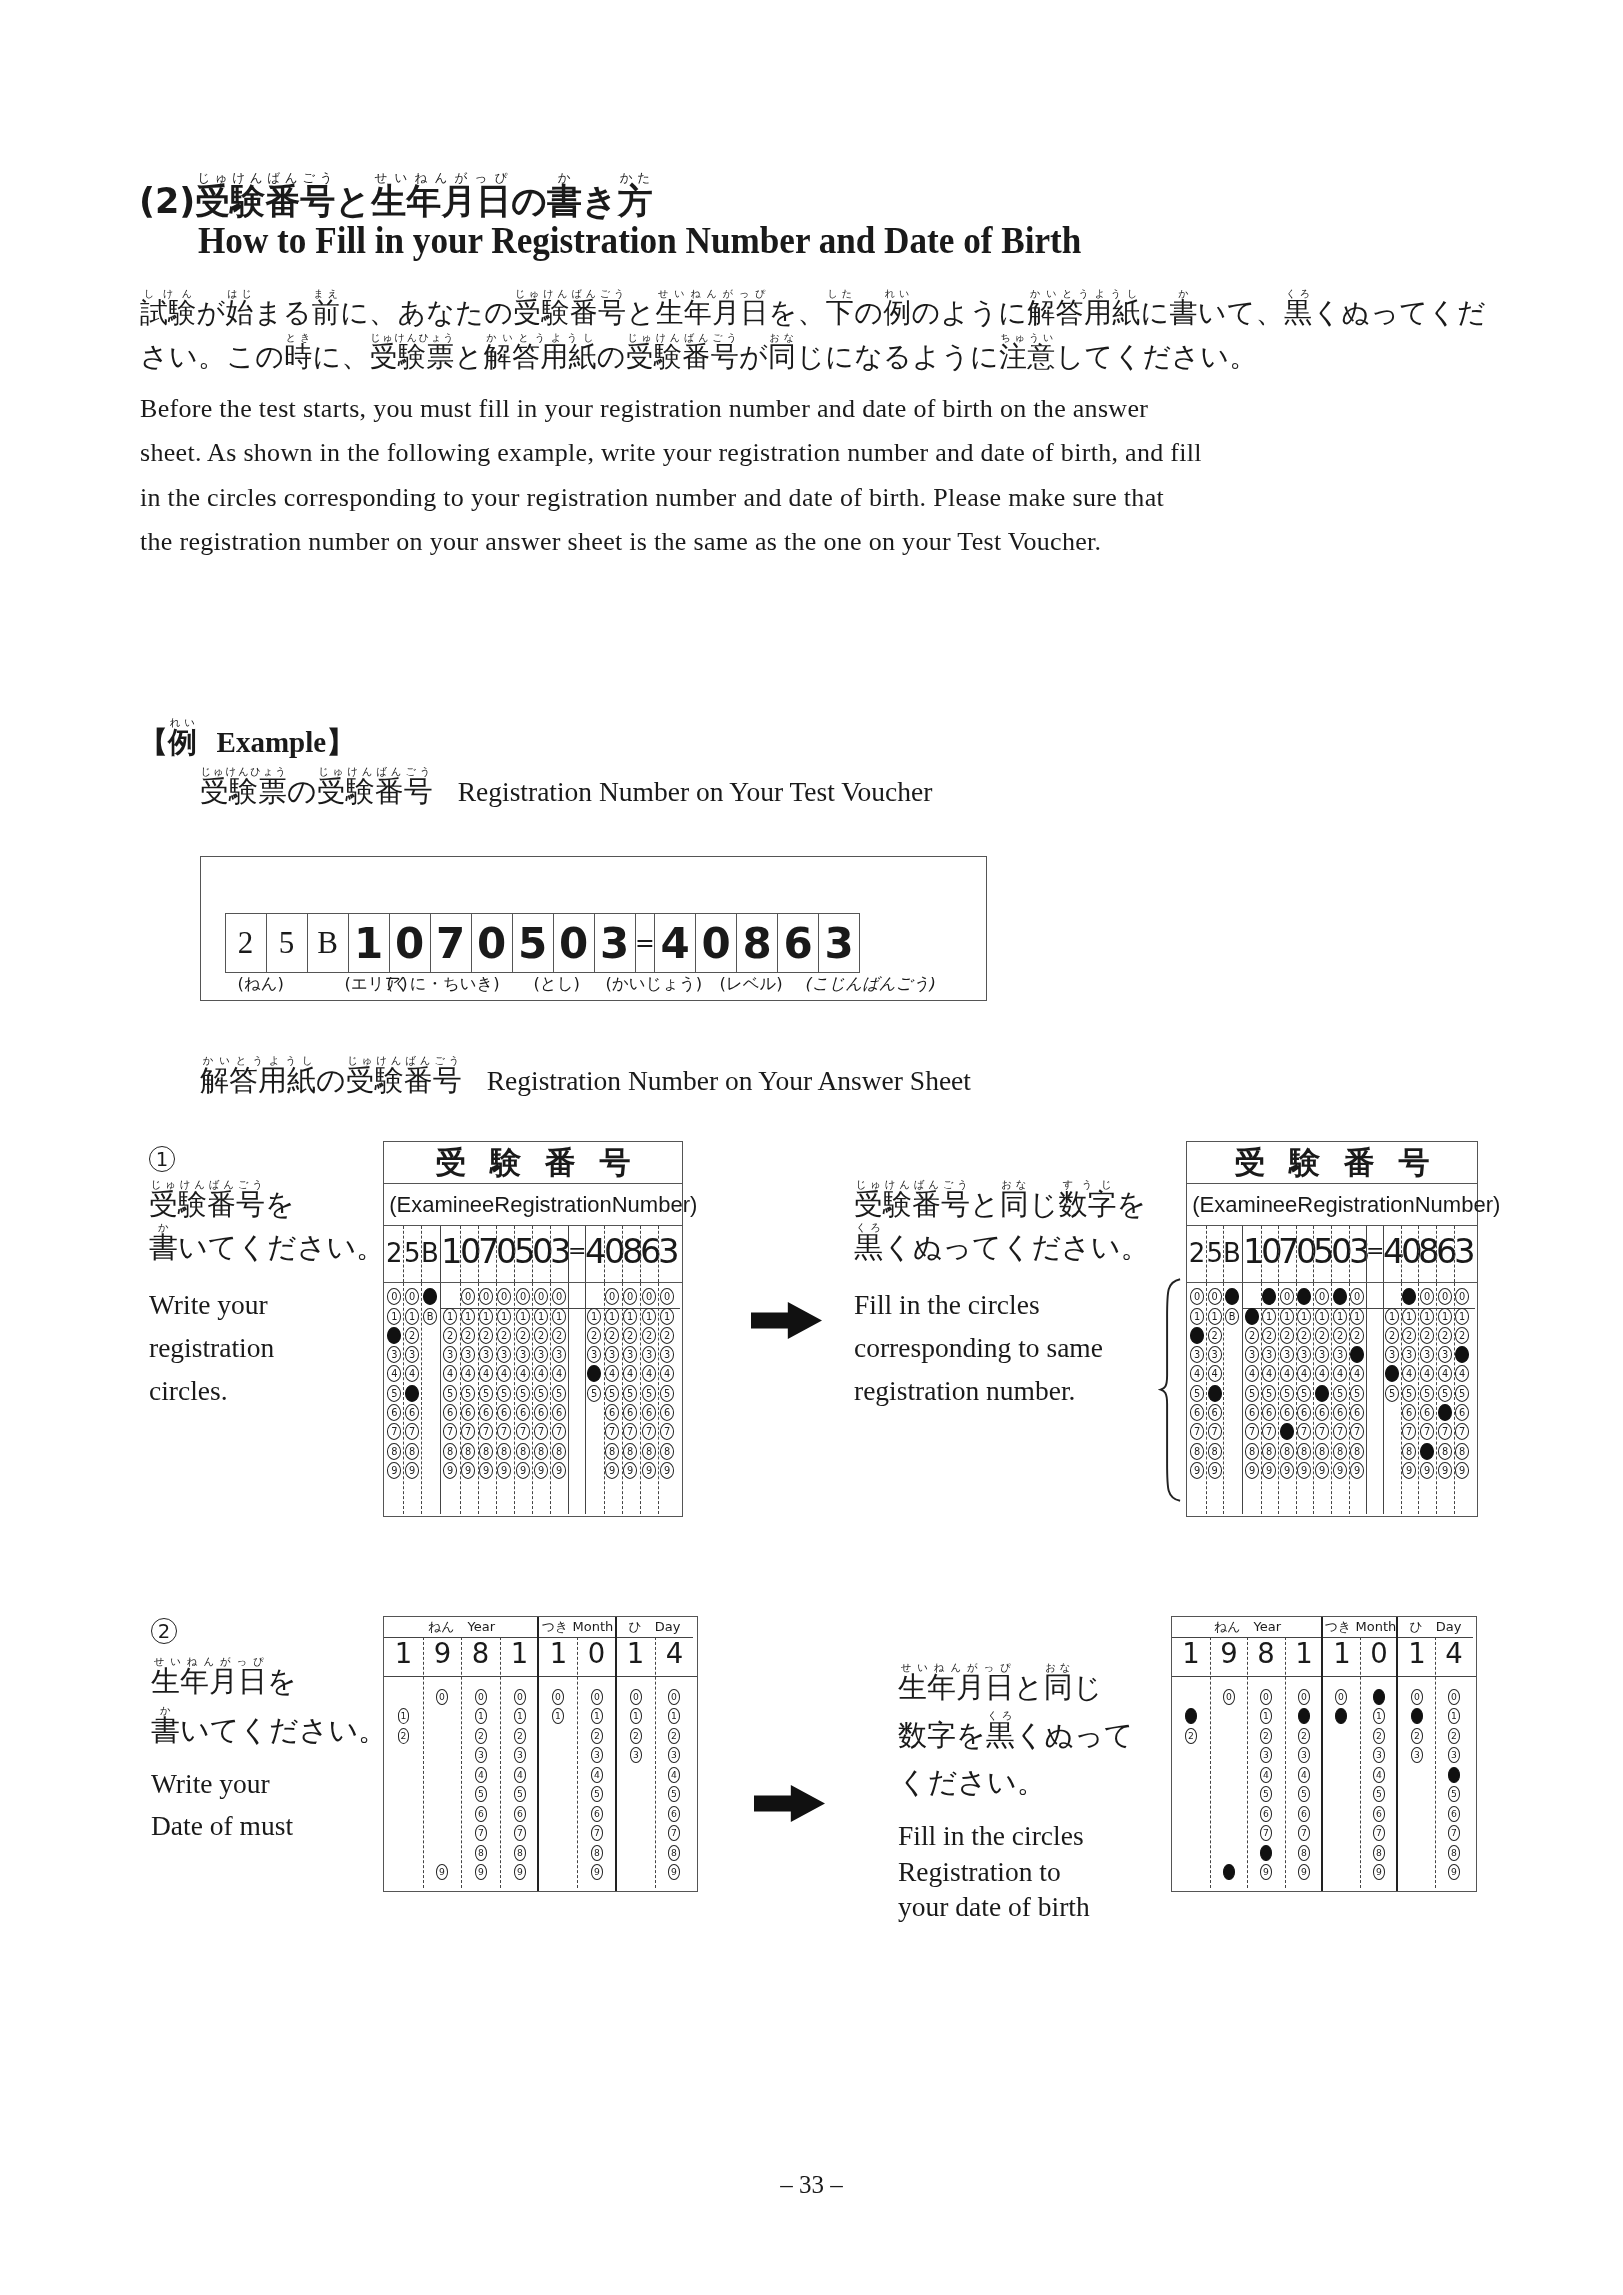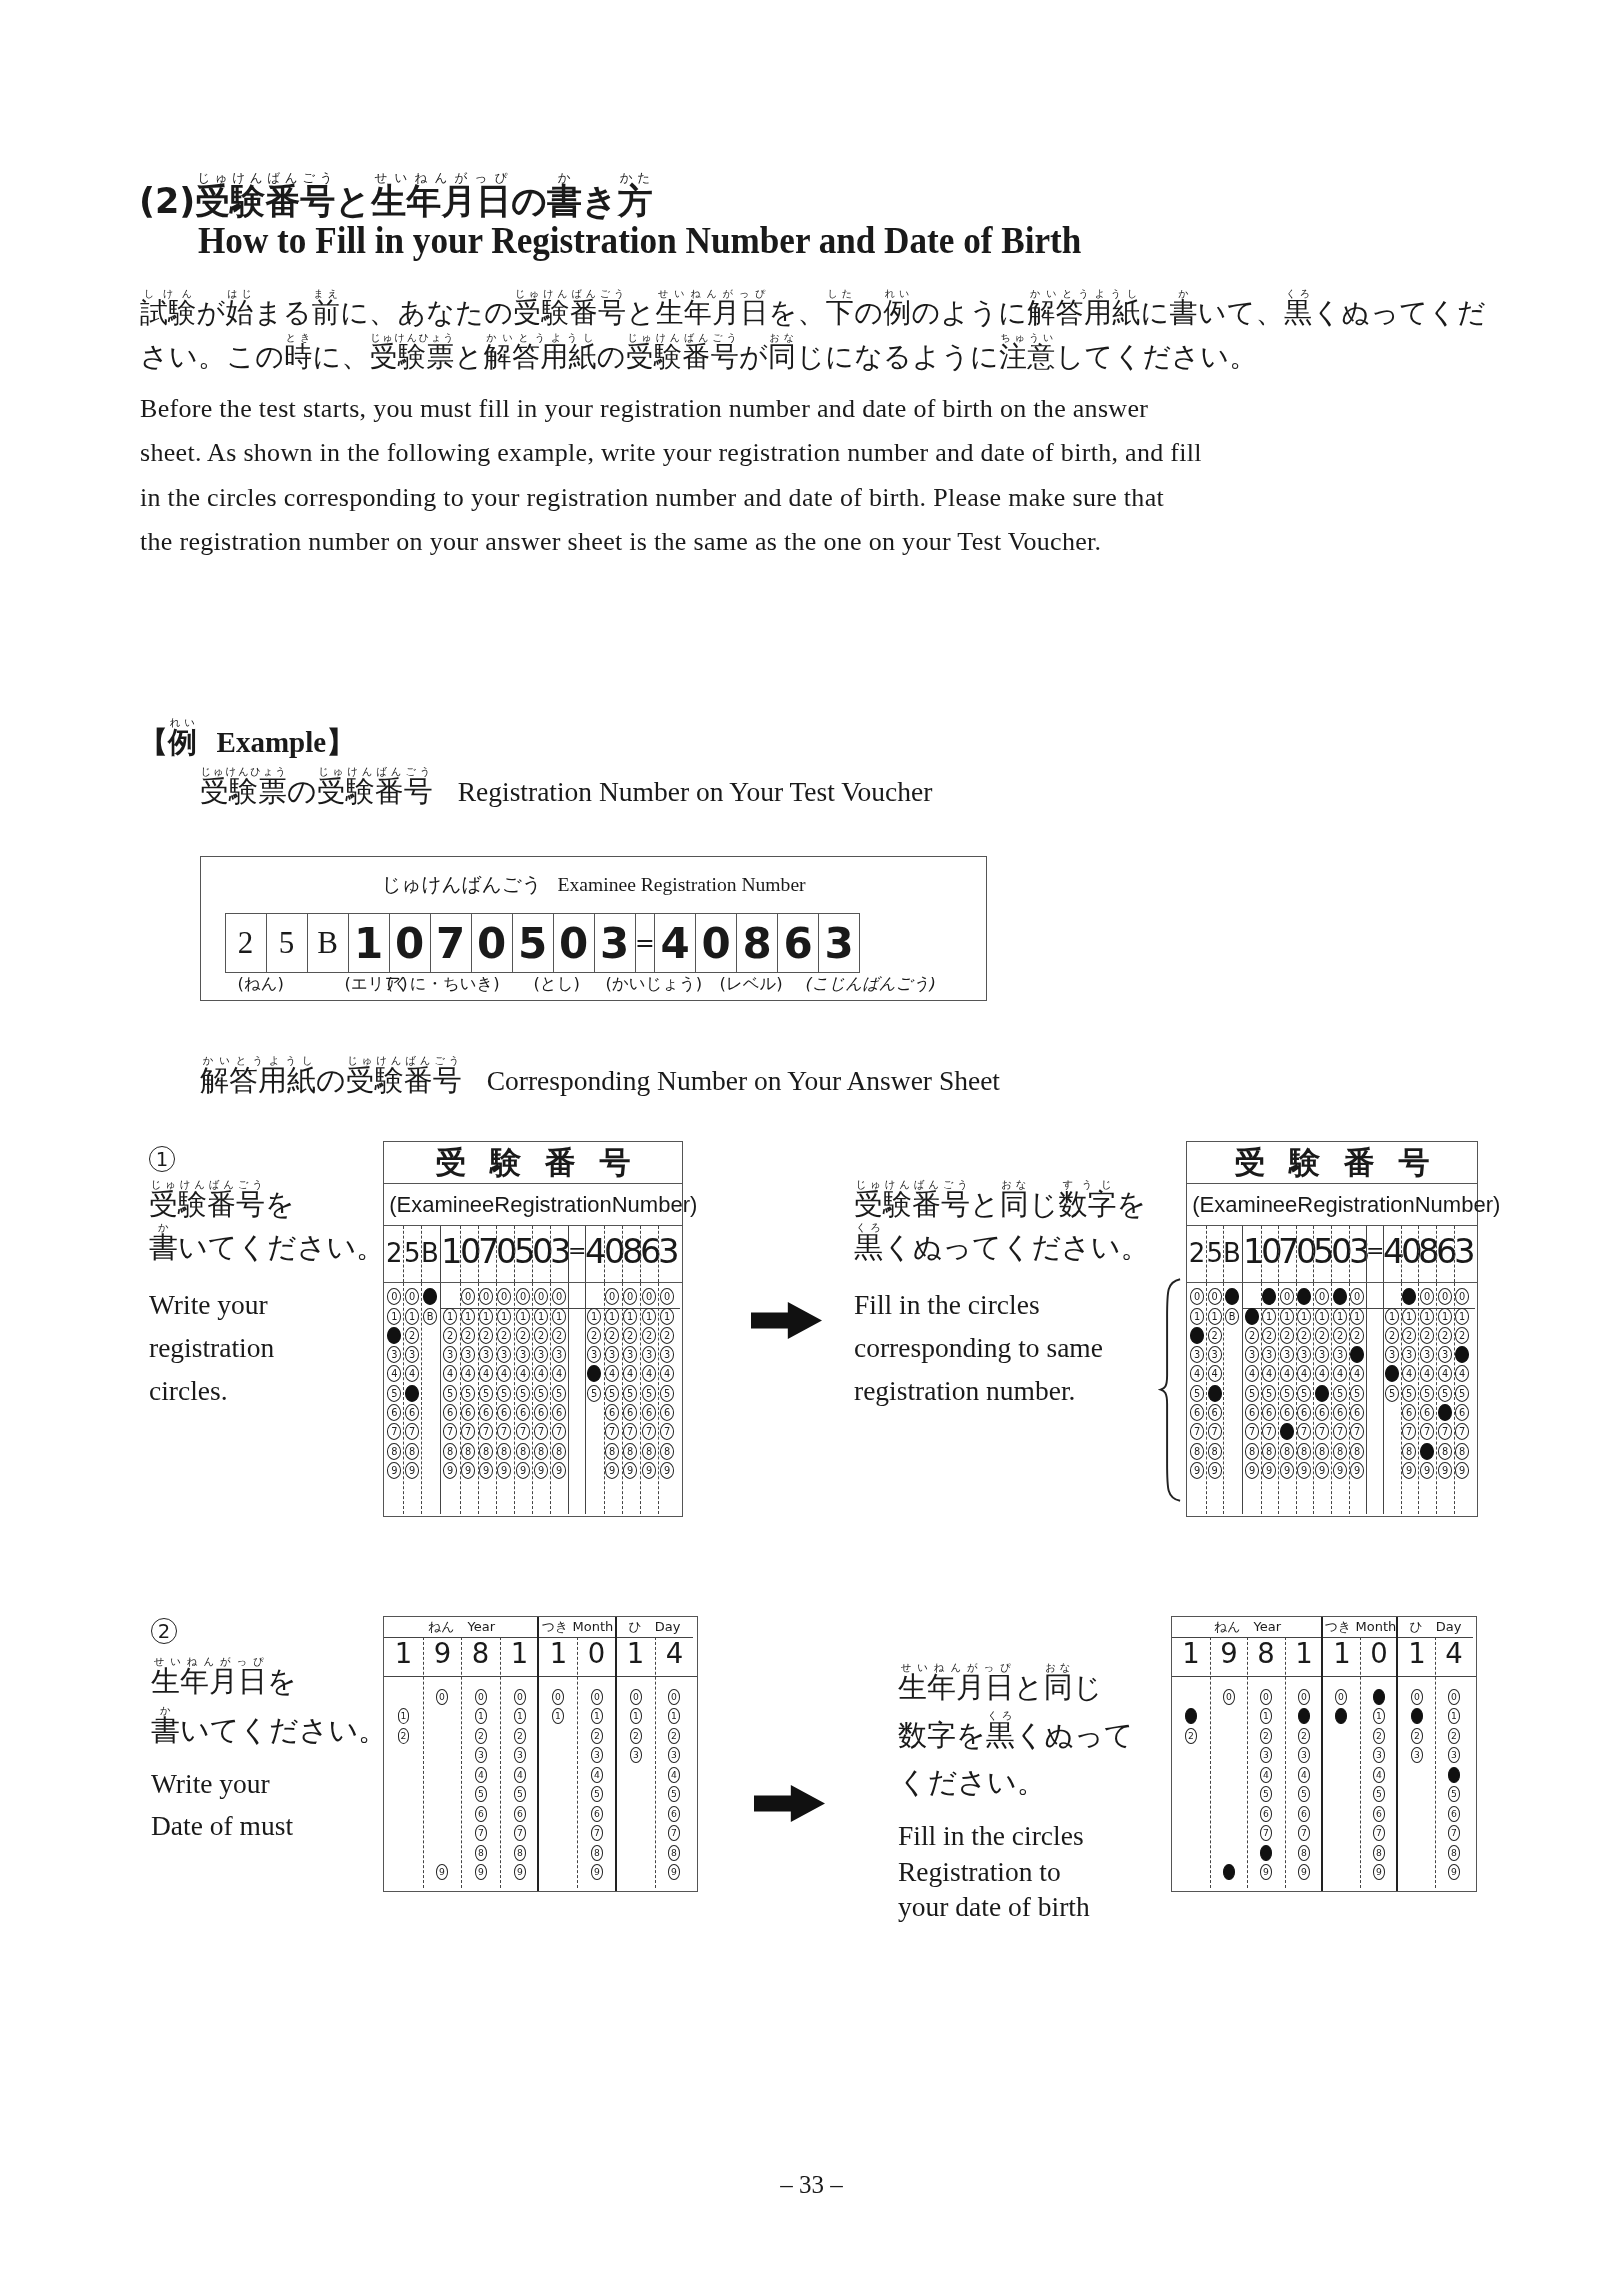--- a/index.html
+++ b/index.html
@@ -76,23 +76,20 @@
 
 <div id="example-heading" class="abs serif">
   <span>【</span><ruby><span>例</span><rt>れい</rt></ruby><span style="margin-left:19.6px">Example】</span>
 </div>
 
 <div class="abs sub-label" style="top:766px">
   <span><ruby>受験票<rt>じゅけんひょう</rt></ruby><span>の</span><ruby>受験番号<rt>じゅけんばんごう</rt></ruby></span><span class="en serif">Registration Number on Your Test Voucher</span>
 </div>
 
 <div id="voucher" class="abs">
-  <div id="voucher-caption">
-    <span>じゅけんばんごう</span><span class="en serif">Examinee Registration Number</span>
-  </div>
   <div id="voucher-cells">
       <div class="vcell print" style="width: 41px;">2</div>
       <div class="vcell print" style="width: 41px;">5</div>
       <div class="vcell print" style="width: 41px;">B</div>
       <div class="vcell hand" style="width: 41px;">1</div>
       <div class="vcell hand" style="width: 41px;">0</div>
       <div class="vcell hand" style="width: 41px;">7</div>
       <div class="vcell hand" style="width: 41px;">0</div>
       <div class="vcell hand" style="width: 41px;">5</div>
       <div class="vcell hand" style="width: 41px;">0</div>
@@ -109,21 +106,21 @@
       <span class="vlabel" style="left: 120px;">(エリア)</span>
       <span class="vlabel" style="left: 162px;">(くに・ちいき)</span>
       <span class="vlabel" style="left: 309px;">(とし)</span>
       <span class="vlabel" style="left: 381px;">(かいじょう)</span>
       <span class="vlabel" style="left: 495px;">(レベル)</span>
       <span class="vlabel" style="left: 581px; font-style: italic;">(こじんばんごう)</span>
     </div>
 </div>
 
 <div class="abs sub-label" style="top:1055px">
-  <span><ruby>解答用紙<rt>かいとうようし</rt></ruby><span>の</span><ruby>受験番号<rt>じゅけんばんごう</rt></ruby></span><span class="en serif">Corresponding Number on Your Answer Sheet</span>
+  <span><ruby>解答用紙<rt>かいとうようし</rt></ruby><span>の</span><ruby>受験番号<rt>じゅけんばんごう</rt></ruby></span><span class="en serif">Registration Number on Your Answer Sheet</span>
 </div>
 
 <div class="abs step-num" style="left:149px; top:1146px;">1</div>
 <div class="abs cap-jp" style="left:149px; top:1179px;"><ruby>受験番号<rt>じゅけんばんごう</rt></ruby><span>を</span></div>
 <div class="abs cap-jp" style="left:149px; top:1222px;"><ruby>書<rt>か</rt></ruby><span>いてください。</span></div>
 <div class="abs cap-en serif" style="left:149px; top:1289px;">Write your</div>
 <div class="abs cap-en serif" style="left:149px; top:1332px;">registration</div>
 <div class="abs cap-en serif" style="left:149px; top:1375px;">circles.</div>
 
 <div id="reg-before" class="abs reg-sheet" style="left:383px; top:1141px; width:300px; height:376px;">

